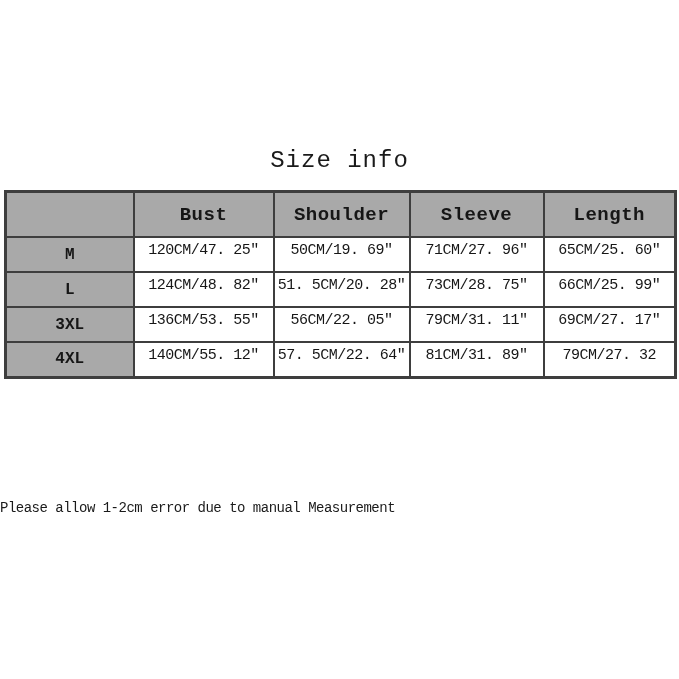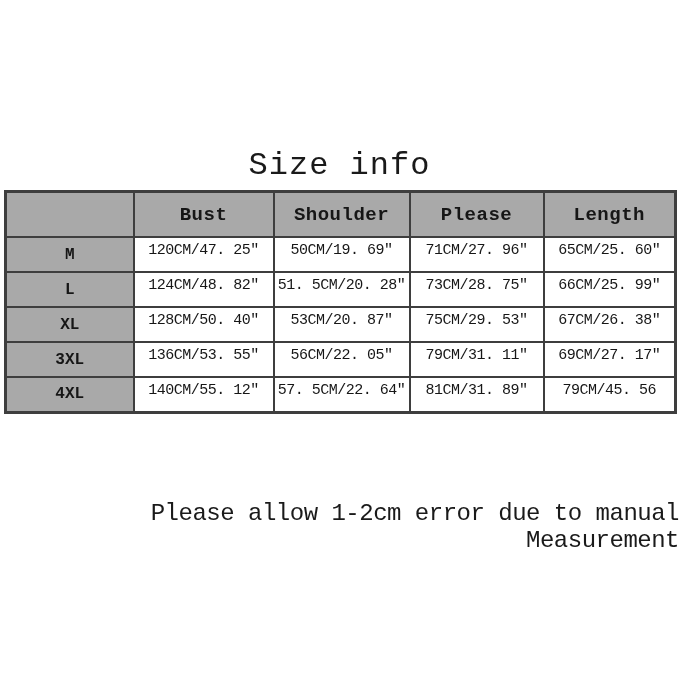--- a/index.html
+++ b/index.html
@@ -15,21 +15,21 @@
     font-family: "Liberation Mono", "DejaVu Sans Mono", monospace;
     color: #161616;
     overflow: hidden;
   }
   .title {
     position: absolute;
     top: 147px;
     left: 0;
     width: 100%;
     text-align: center;
-    font-size: 32px;
+    font-size: 24px;
     font-weight: 400;
     letter-spacing: 1px;
     color: #1a1a1a;
   }
   table.size-table {
     position: absolute;
     top: 190px;
     left: 4px;
     width: 670px;
     border-collapse: collapse;
@@ -67,22 +67,22 @@
     font-weight: 400;
     letter-spacing: -0.5px;
     vertical-align: top;
     padding-top: 4px;
   }
   .note {
     position: absolute;
     top: 500px;
     left: 0;
     width: 100%;
-    text-align: right;
-    font-size: 24px;
+    text-align: left;
+    font-size: 14px;
     font-weight: 400;
     letter-spacing: -0.5px;
     color: #1a1a1a;
   }
 </style>
 </head>
 <body>
 
 <div id="canvas">
 
@@ -94,62 +94,55 @@
       <col style="width:140px">
       <col style="width:136px">
       <col style="width:134px">
       <col style="width:132px">
     </colgroup>
     <tbody>
       <tr class="header-row">
         <th></th>
         <th>Bust</th>
         <th>Shoulder</th>
-        <th>Please</th>
+        <th>Sleeve</th>
         <th>Length</th>
       </tr>
 
       <tr class="data-row">
         <th class="size-cell">M</th>
         <td>120CM/47. 25"</td>
         <td>50CM/19. 69"</td>
         <td>71CM/27. 96"</td>
         <td>65CM/25. 60"</td>
       </tr>
 
       <tr class="data-row">
         <th class="size-cell">L</th>
         <td>124CM/48. 82"</td>
         <td>51. 5CM/20. 28"</td>
         <td>73CM/28. 75"</td>
         <td>66CM/25. 99"</td>
       </tr>
 
-      <tr class="data-row">
-        <th class="size-cell">XL</th>
-        <td>128CM/50. 40"</td>
-        <td>53CM/20. 87"</td>
-        <td>75CM/29. 53"</td>
-        <td>67CM/26. 38"</td>
-      </tr>
 
 
       <tr class="data-row">
         <th class="size-cell">3XL</th>
         <td>136CM/53. 55"</td>
         <td>56CM/22. 05"</td>
         <td>79CM/31. 11"</td>
         <td>69CM/27. 17"</td>
       </tr>
 
       <tr class="data-row">
         <th class="size-cell">4XL</th>
         <td>140CM/55. 12"</td>
         <td>57. 5CM/22. 64"</td>
         <td>81CM/31. 89"</td>
-        <td>79CM/45. 56</td>
+        <td>79CM/27. 32</td>
       </tr>
     </tbody>
   </table>
 
   <div class="note">Please allow 1-2cm error due to manual Measurement</div>
 
 </div>
 
 </body></html>

